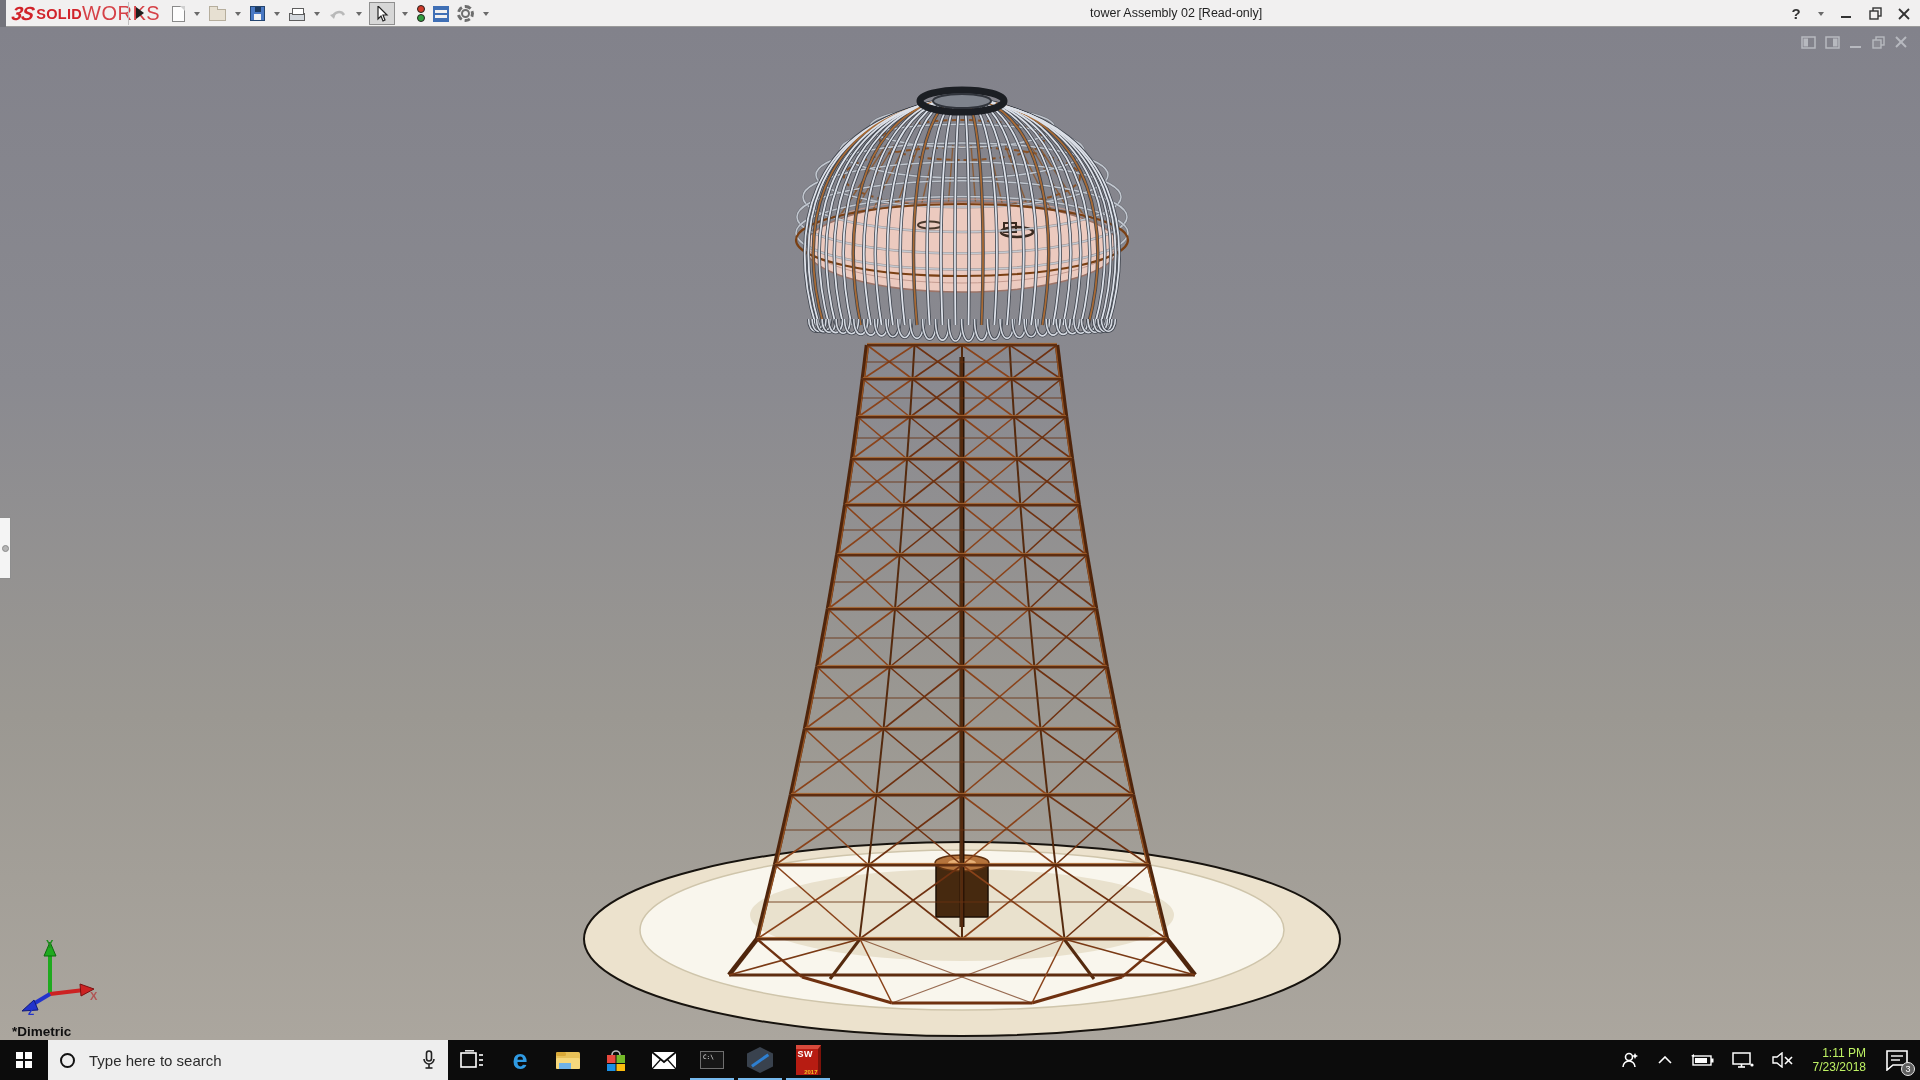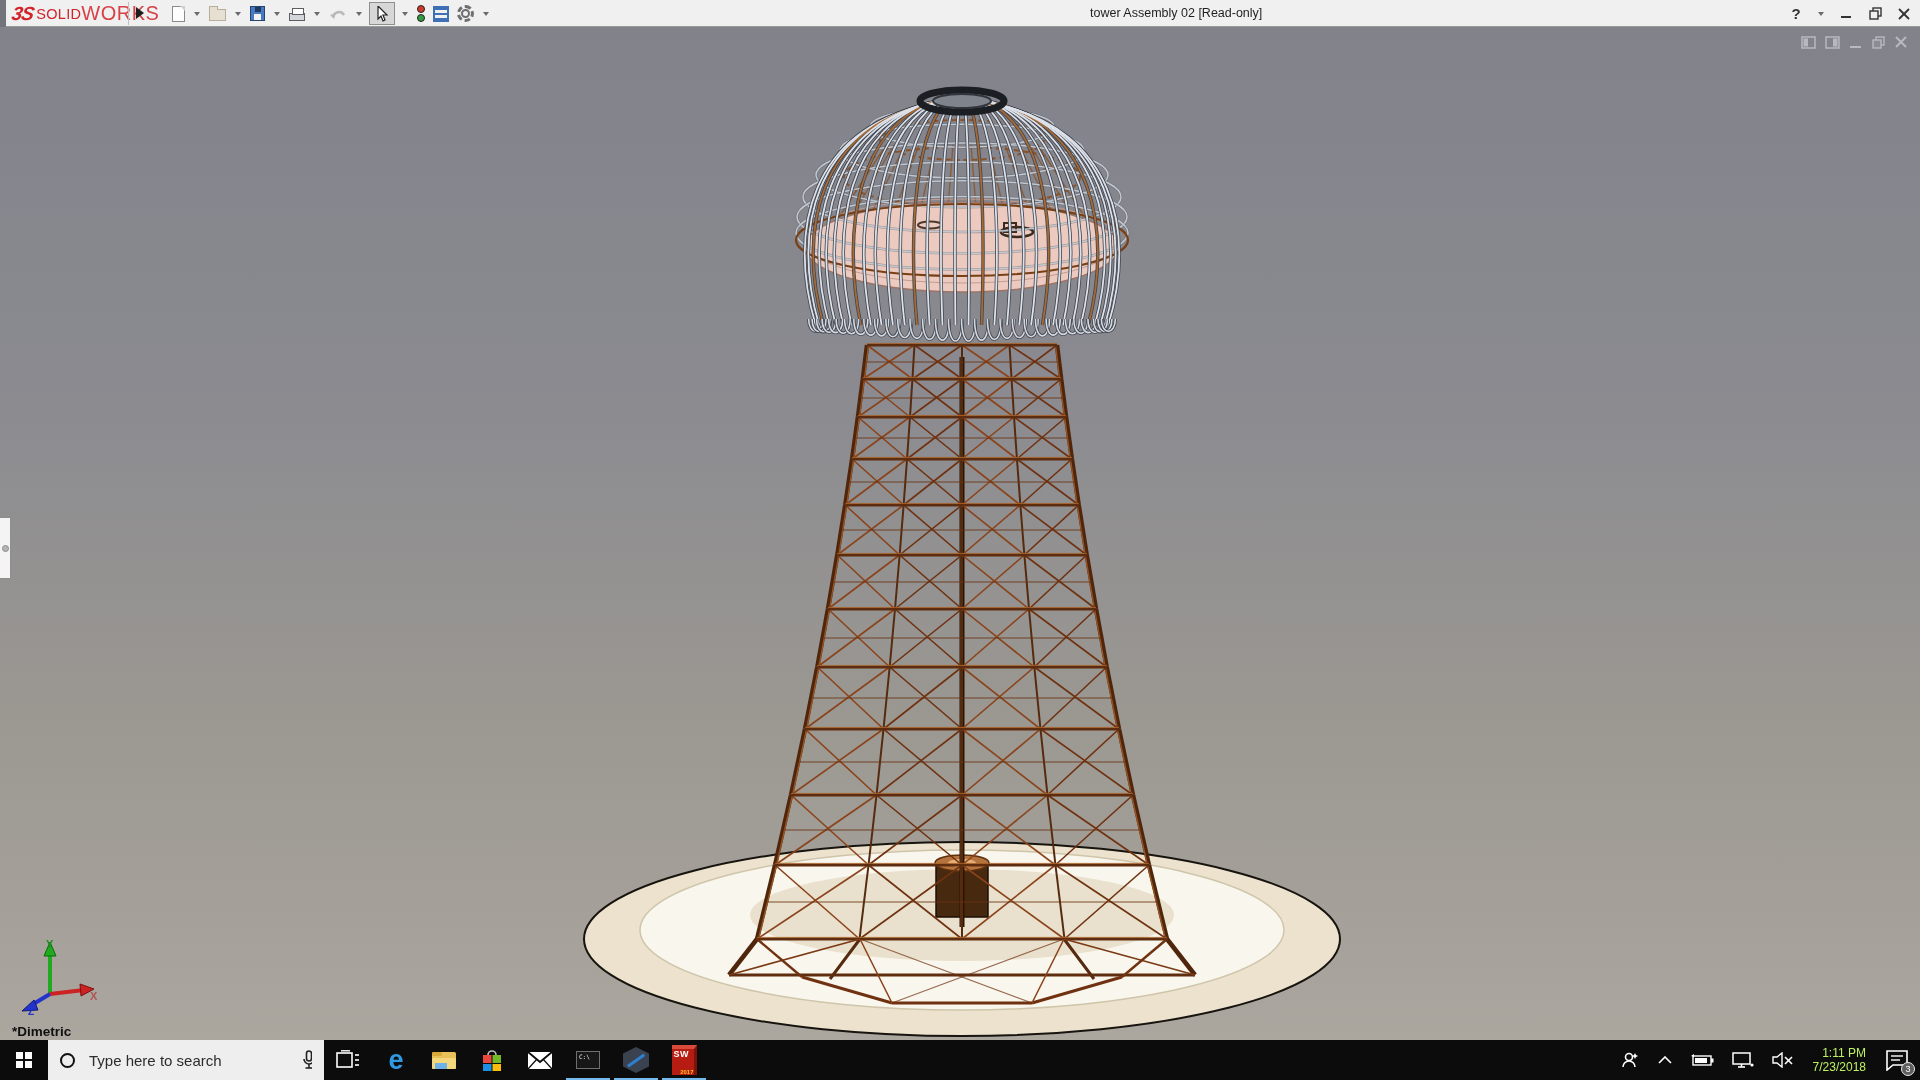--- a/index.html
+++ b/index.html
@@ -6,21 +6,21 @@
   html,body { margin:0; padding:0; width:1920px; height:1080px; overflow:hidden;
               font-family:"Liberation Sans", sans-serif; background:#000; }
 
   
   .titlebar { position:absolute; top:0; left:0; width:1920px; height:27px;
               background:#f1f0f0; border-bottom:1px solid #9a9a9a; z-index:30; }
   .tb-edge { position:absolute; left:0; top:0; width:6px; height:27px; background:#73737b; }
   .logo { position:absolute; left:12px; top:0; height:27px; display:flex; align-items:center; }
   .logo-mark { color:#d1232a; font-weight:bold; font-style:italic; font-size:19px;
                transform:skewX(-12deg); margin-right:3px; letter-spacing:-1px; }
-  .logo-bold  { color:#d1232a; font-weight:normal; font-size:14.5px; letter-spacing:.3px;text-align:right; }
+  .logo-bold  { color:#d1232a; font-weight:bold; font-size:14.5px; letter-spacing:.3px;text-align:right; }
   .logo-light { color:#d1232a; font-weight:normal; font-size:20px; letter-spacing:.5px; opacity:.85; }
   .tb-sep { position:absolute; left:128px; top:2px; width:1px; height:23px; background:#c2c2c2; }
   .play-btn { position:absolute; left:136px; top:7px; width:0; height:0;
               border-left:8px solid #1d1d1d; border-top:6px solid transparent; border-bottom:6px solid transparent; cursor:pointer; }
   .tools { position:absolute; left:170px; top:2px; height:23px; display:flex; align-items:center; gap:4px; }
   .tbi { height:22px; display:flex; align-items:center; padding:0 2px; }
   .caret { width:0; height:0; border-left:3.5px solid transparent; border-right:3.5px solid transparent;
            border-top:4px solid #6a6a6a; margin:0 3px; }
   .ic-page { width:13px; height:16px; background:#fdfdfd; border:1px solid #8a8a8a; position:relative; }
   .ic-page::after { content:""; position:absolute; right:-1px; top:-1px; width:0; height:0;
@@ -61,21 +61,21 @@
   .panel-tab::after { content:""; width:5px; height:5px; border-radius:50%; background:#b5b5b5; border:1px solid #8b8b8b; }
   .orient-label { position:absolute; left:12px; bottom:1px; font-size:13.5px; font-weight:600; color:#101010;margin-top:16px; }
   .triad { position:absolute; left:14px; bottom:24px; }
 
   
   .taskbar { position:absolute; bottom:0; left:0; width:1920px; height:40px; background:#0c0c0c;
              display:flex; align-items:stretch; z-index:40; }
   .tk-btn { width:48px; display:flex; align-items:center; justify-content:center; position:relative; cursor:pointer; }
   .win-logo { display:grid; grid-template-columns:7px 7px; grid-template-rows:7px 7px; gap:1.5px; }
   .win-logo span { background:#fdfdfd; }
-  .search-box { width:276px; background:#eeeeee; display:flex; align-items:center; padding:0 12px; gap:12px; }
+  .search-box { width:400px; background:#eeeeee; display:flex; align-items:center; padding:0 12px; gap:12px; }
   .cortana-ring { width:15px; height:15px; border:2.5px solid #111; border-radius:50%; flex:none; }
   .search-input { flex:1; border:none; background:transparent; outline:none; font-size:15px;
                   font-family:"Liberation Sans", sans-serif; color:#111; }
   .search-input::placeholder { color:#2c2c2c; opacity:1; }
   .run-bar { position:absolute; bottom:0; left:2px; right:2px; height:2.5px; background:#76b9ed; }
   .edge-e { color:#2f9ae3; font-size:27px; font-weight:bold; line-height:1; }
   .cmd-box { width:24px; height:18px; background:#171717; border:1px solid #6f6f6f;
              font-size:6px; color:#e8e8e8; padding:1px 2px; font-family:"DejaVu Sans Mono", monospace; }
   .hexagon { width:26px; height:26px; background:#39424e; position:relative;
              clip-path:polygon(50% 0,100% 25%,100% 75%,50% 100%,0 75%,0 25%); }

